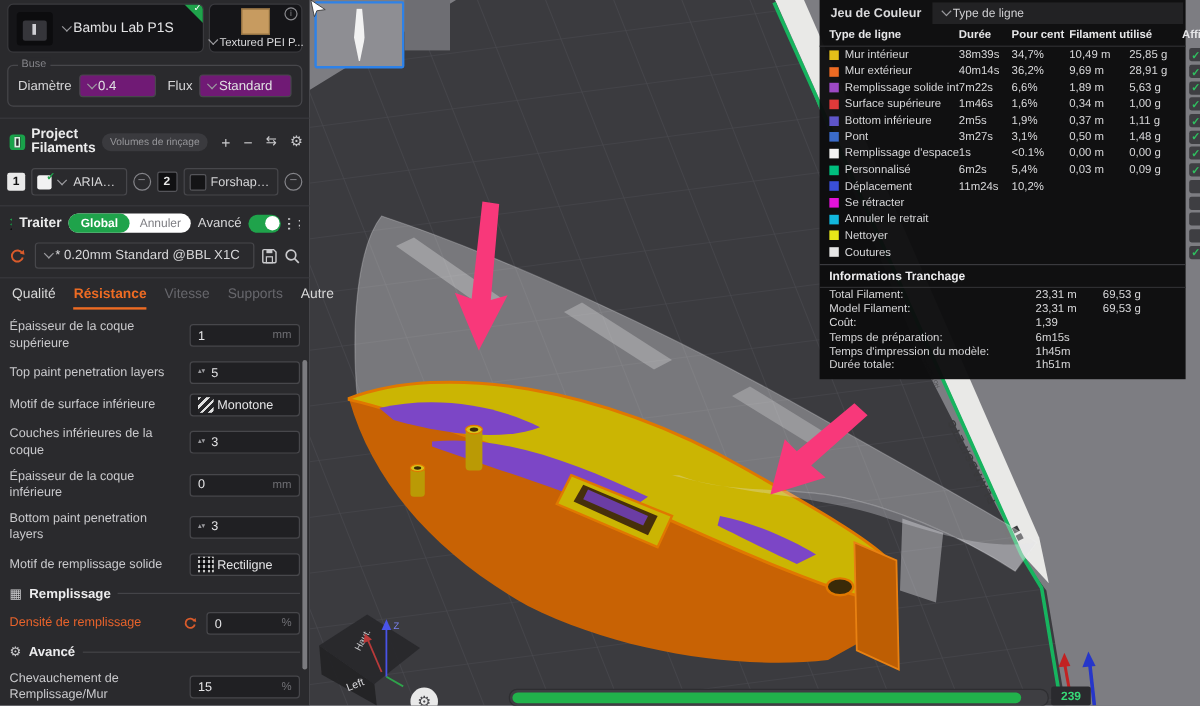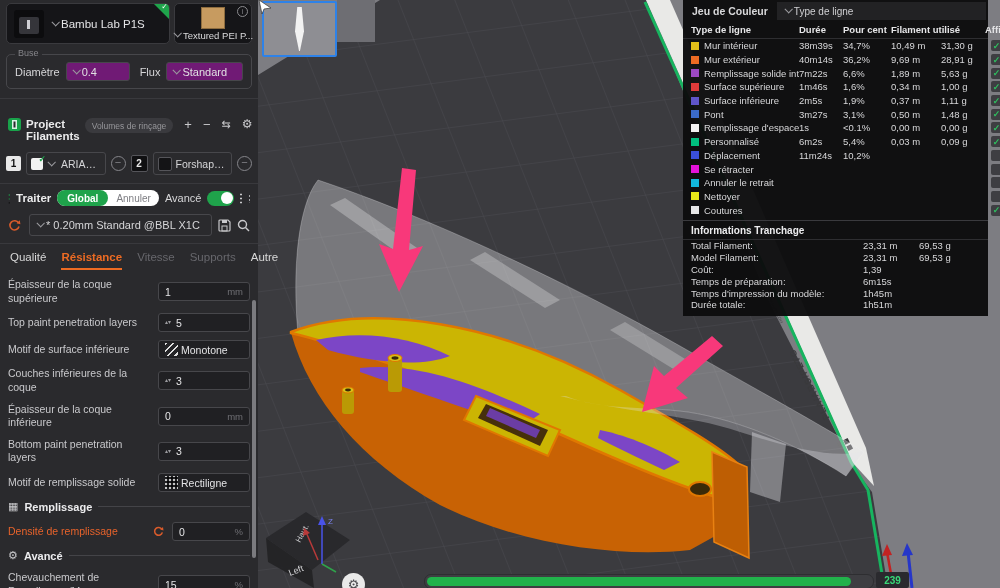--- a/index.html
+++ b/index.html
@@ -48,21 +48,21 @@
       box-sizing:border-box;flex:none;}
   .plate-img{width:22px;height:20px;background:#C79B60;border:1px solid #8E6D3F;margin-bottom:1px;}
   .info-i{position:absolute;top:2px;right:3px;width:9px;height:9px;border:1px solid #8A8A8E;border-radius:50%;
       color:#8A8A8E;font-size:7px;line-height:9px;text-align:center;}
   .plate-name{display:flex;align-items:center;font-size:9.5px;color:#DADADC;white-space:nowrap;}
   .buse-box{margin:10px 6px 0;border:1px solid #47474B;border-radius:5px;padding:7px 8px;position:relative;
       display:flex;align-items:center;gap:6px;}
   .buse-label{position:absolute;top:-7px;left:8px;background:#2A2A2D;padding:0 3px;font-size:9px;color:#85858A;}
   .dd{height:19px;border:1px solid #47474B;border-radius:3px;background:#701a75;display:flex;
       align-items:center;padding:0 5px;font-size:11px;color:#E0E0E2;box-sizing:border-box;}
-  .filaments-header{display:flex;align-items:flex-start;gap:5px;padding:19px 8px 5px;border-top:1px solid #39393D;margin-top:9px;}
+  .filaments-header{display:flex;align-items:center;gap:5px;padding:7px 8px 5px;border-top:1px solid #39393D;margin-top:9px;}
   .spool-icon{width:13px;height:13px;border-radius:3px;background:#19A24A;position:relative;flex:none;}
   .spool-icon::after{content:"";position:absolute;left:4px;top:2px;width:5px;height:9px;background:#2A2A2D;
       box-shadow:inset 0 0 0 1.5px #D9F2E2;}
   .fil-title{font-weight:bold;font-size:11.5px;color:#EBEBEC;}
   .flush-pill{margin-left:auto;background:#3A3A3E;color:#96969A;border-radius:9px;font-size:8.5px;
       padding:2.5px 7px;white-space:nowrap;}
   .mini-ic{color:#C9C9CC;font-size:13px;line-height:13px;margin-left:6px;}
   .filament-rows{display:flex;gap:5px;padding:5px 6px 8px;align-items:center;}
   .fil-badge{width:15px;height:15px;font-size:10px;font-weight:bold;display:flex;align-items:center;
       justify-content:center;border-radius:2px;flex:none;}
@@ -451,21 +451,21 @@
   </div>
   <div id="legend-rows">
   <div class="lrow">
     <span class="lname">
           <i class="chip" style="background: rgb(228, 192, 25);"></i>
           <span>Mur intérieur</span>
         </span>
     <span>38m39s</span>
     <span>34,7%</span>
     <span>10,49 m</span>
-    <span>31,30 g</span>
+    <span>25,85 g</span>
     <span class="lcheck on"></span>
   </div>
 
   <div class="lrow">
     <span class="lname">
           <i class="chip" style="background: rgb(237, 107, 35);"></i>
           <span>Mur extérieur</span>
         </span>
     <span>40m14s</span>
     <span>36,2%</span>
@@ -494,21 +494,21 @@
     <span>1m46s</span>
     <span>1,6%</span>
     <span>0,34 m</span>
     <span>1,00 g</span>
     <span class="lcheck on"></span>
   </div>
 
   <div class="lrow">
     <span class="lname">
           <i class="chip" style="background: rgb(95, 85, 201);"></i>
-          <span>Surface inférieure</span>
+          <span>Bottom inférieure</span>
         </span>
     <span>2m5s</span>
     <span>1,9%</span>
     <span>0,37 m</span>
     <span>1,11 g</span>
     <span class="lcheck on"></span>
   </div>
 
   <div class="lrow">
     <span class="lname">

